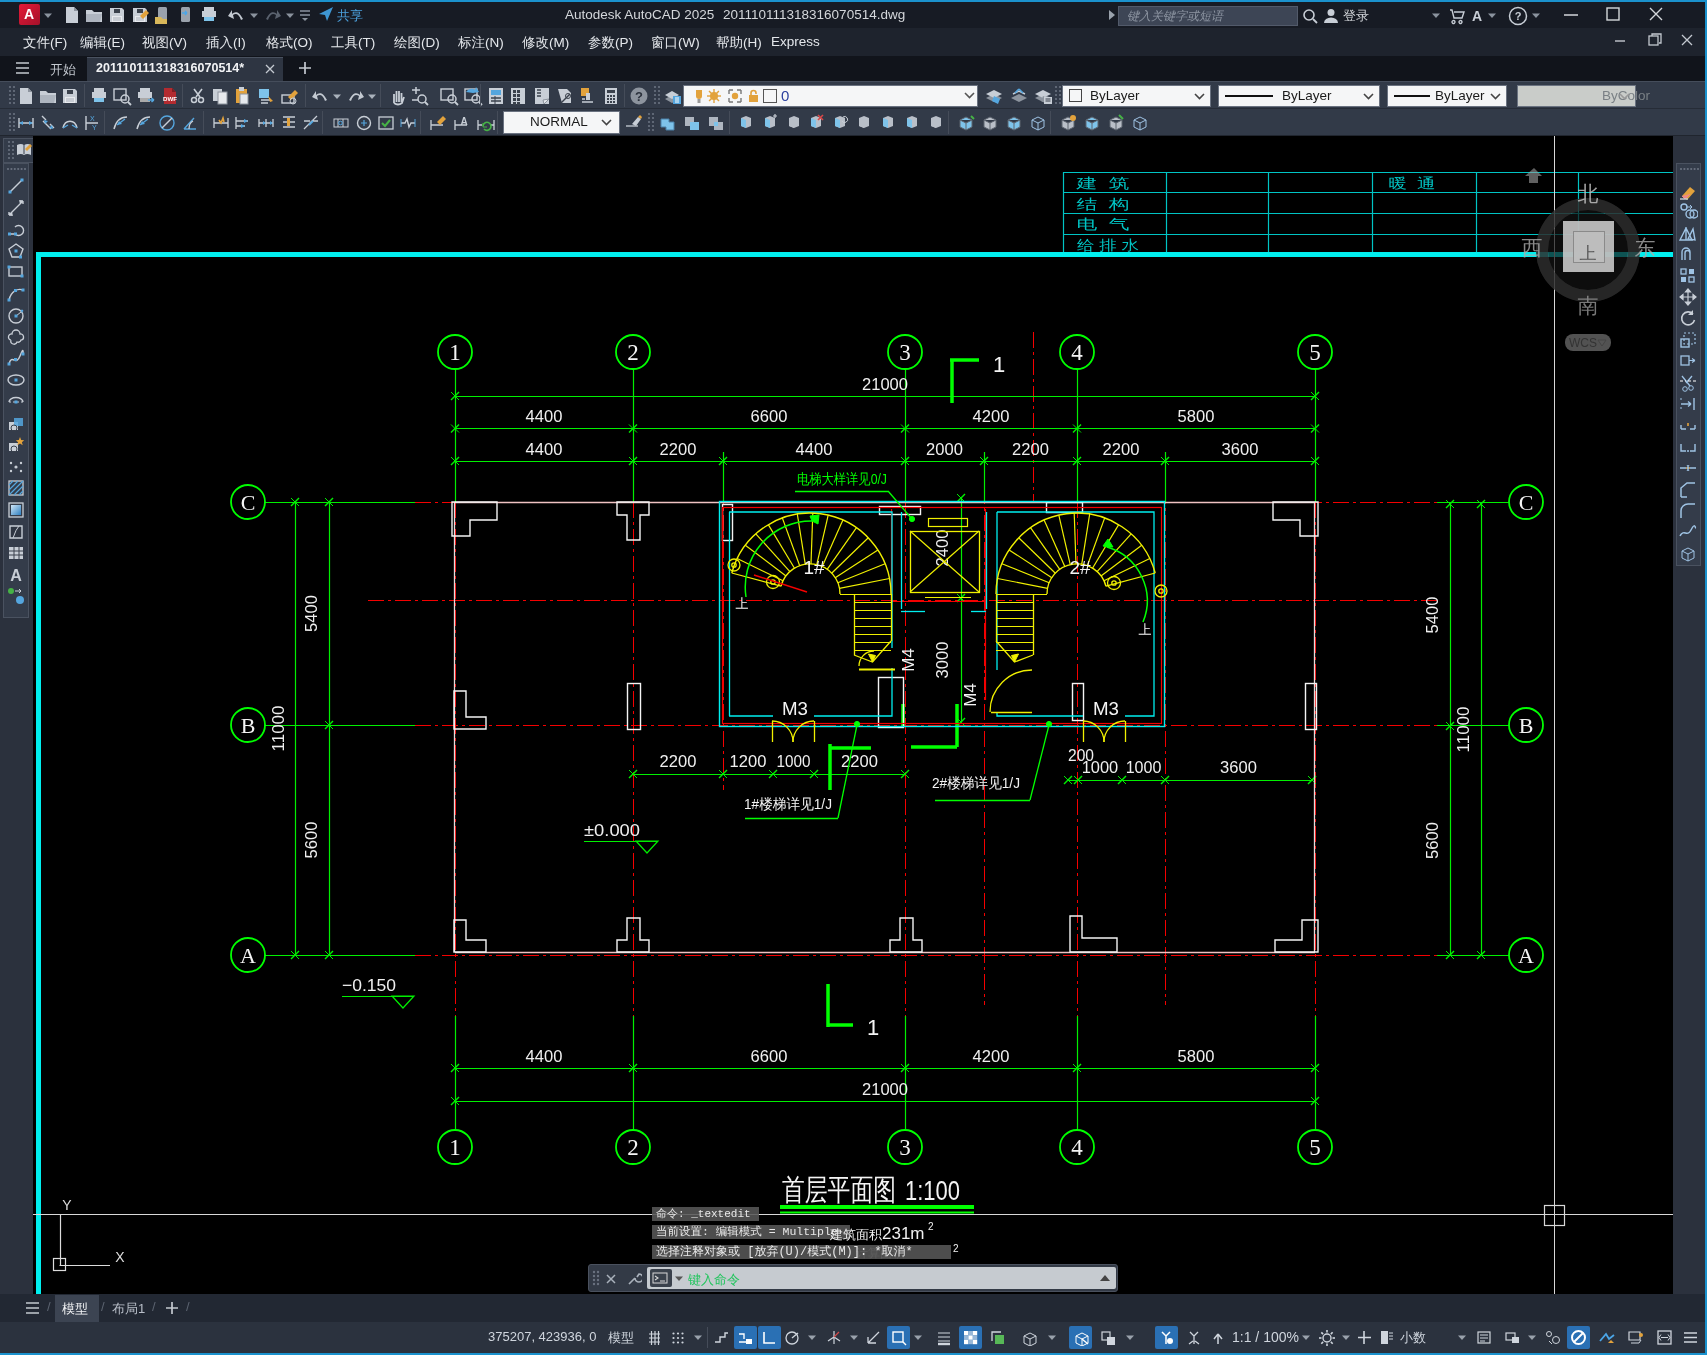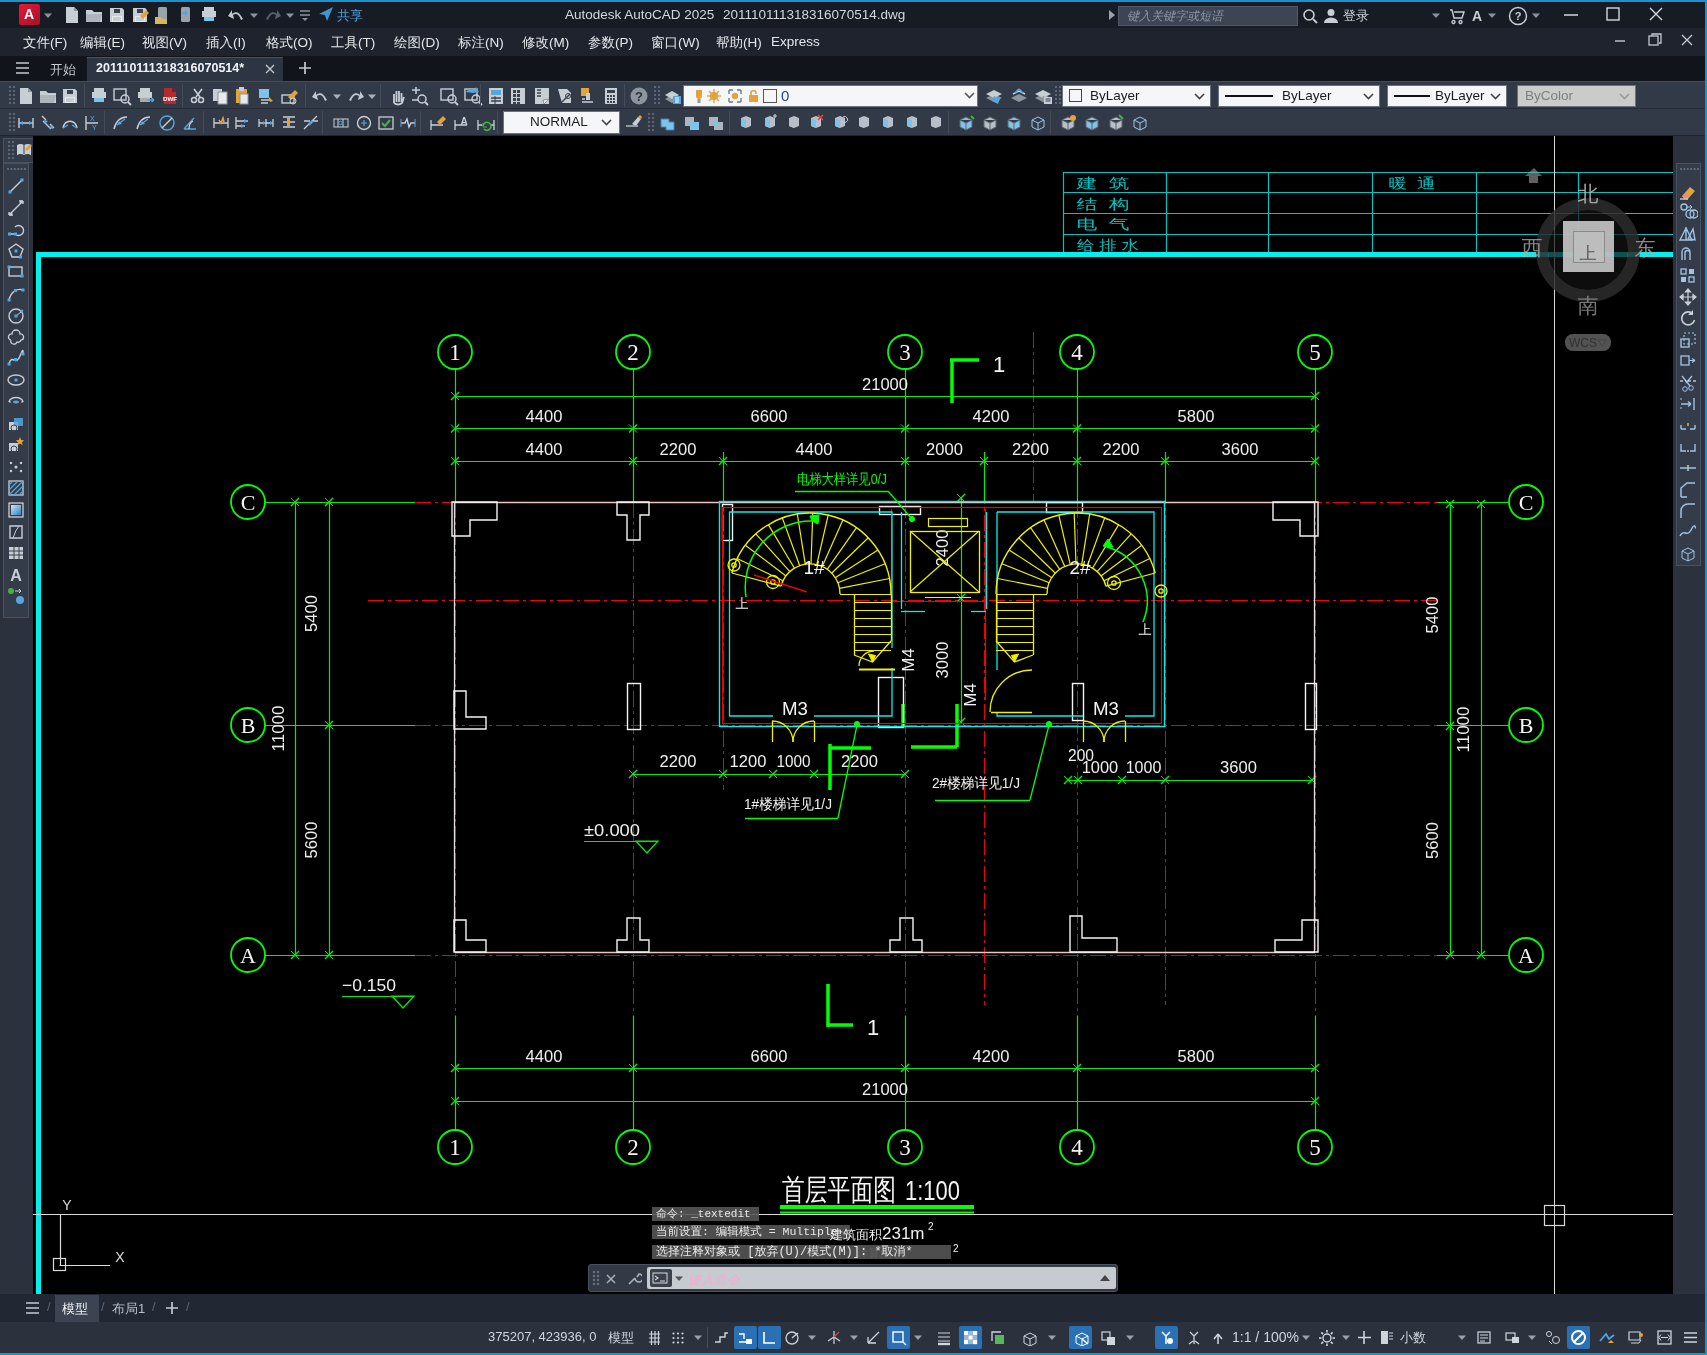--- a/index.html
+++ b/index.html
@@ -267,21 +267,21 @@
       <circle cx="2" cy="14" r="1.1" fill="#6a7280"></circle>
       <circle cx="6" cy="14" r="1.1" fill="#6a7280"></circle>
       <circle cx="2" cy="18" r="1.1" fill="#6a7280"></circle>
       <circle cx="6" cy="18" r="1.1" fill="#6a7280"></circle>
     </svg><div style="position:absolute;left:1062px;top:85px;width:149px;height:22px;background:#f5f6f7;border:1px solid #6a7280"></div><div style="position:absolute;left:1069px;top:89px;width:13px;height:13px;border:1.4px solid #444"></div><div class="txt" style="left:1090px;top:88px;font-size:13.5px;color:#1b1b1b;font-weight:400;font-family:'Liberation Sans',sans-serif;">ByLayer</div><svg style="position:absolute;left:1193px;top:91px" width="12" height="10" viewBox="0 0 12 10">
       <path d="M2 3 l4.5 4.5 l4.5 -4.5" stroke="#444" stroke-width="1.6" fill="none"></path>
     </svg><div style="position:absolute;left:1218px;top:85px;width:162px;height:22px;background:#f5f6f7;border:1px solid #6a7280"></div><div style="position:absolute;left:1225px;top:95px;width:48px;height:1.6px;background:#111"></div><div class="txt" style="left:1282px;top:88px;font-size:13.5px;color:#1b1b1b;font-weight:400;font-family:'Liberation Sans',sans-serif;">ByLayer</div><svg style="position:absolute;left:1362px;top:91px" width="12" height="10" viewBox="0 0 12 10">
       <path d="M2 3 l4.5 4.5 l4.5 -4.5" stroke="#444" stroke-width="1.6" fill="none"></path>
     </svg><div style="position:absolute;left:1387px;top:85px;width:120px;height:22px;background:#f5f6f7;border:1px solid #6a7280"></div><div style="position:absolute;left:1394px;top:95px;width:36px;height:1.6px;background:#111"></div><div class="txt" style="left:1435px;top:88px;font-size:13.5px;color:#1b1b1b;font-weight:400;font-family:'Liberation Sans',sans-serif;">ByLayer</div><svg style="position:absolute;left:1489px;top:91px" width="12" height="10" viewBox="0 0 12 10">
       <path d="M2 3 l4.5 4.5 l4.5 -4.5" stroke="#444" stroke-width="1.6" fill="none"></path>
-    </svg><div style="position:absolute;left:1517px;top:85px;width:119px;height:22px;background:#c9ccc9;border:1px solid #6a7280"></div><div class="txt" style="left:1525px;top:88px;font-size:13.5px;color:#7a8085;font-weight:400;font-family:'Liberation Sans',sans-serif;">ByColor</div><svg style="position:absolute;left:1618px;top:91px" width="12" height="10" viewBox="0 0 12 10">
+    </svg><div style="position:absolute;left:1517px;top:85px;width:119px;height:22px;background:#c9ccc9;border:1px solid #6a7280"></div><div class="txt" style="left:1602px;top:88px;font-size:13.5px;color:#7a8085;font-weight:400;font-family:'Liberation Sans',sans-serif;">ByColor</div><svg style="position:absolute;left:1618px;top:91px" width="12" height="10" viewBox="0 0 12 10">
       <path d="M2 3 l4.5 4.5 l4.5 -4.5" stroke="#999" stroke-width="1.6" fill="none"></path>
     </svg><svg style="position:absolute;left:8px;top:112px" width="8" height="22" viewBox="0 0 8 22">
       <circle cx="2" cy="2" r="1.1" fill="#6a7280"></circle>
       <circle cx="6" cy="2" r="1.1" fill="#6a7280"></circle>
       <circle cx="2" cy="6" r="1.1" fill="#6a7280"></circle>
       <circle cx="6" cy="6" r="1.1" fill="#6a7280"></circle>
       <circle cx="2" cy="10" r="1.1" fill="#6a7280"></circle>
       <circle cx="6" cy="10" r="1.1" fill="#6a7280"></circle>
       <circle cx="2" cy="14" r="1.1" fill="#6a7280"></circle>
       <circle cx="6" cy="14" r="1.1" fill="#6a7280"></circle>
@@ -1014,21 +1014,21 @@
       <circle cx="6" cy="14" r="1.2" fill="#6a7280"></circle>
     </svg><svg style="position:absolute;left:604px;top:1272px" width="14" height="14" viewBox="0 0 14 14">
       <path d="M3 3 L11 11 M11 3 L3 11" stroke="#aab2bc" stroke-width="1.5"></path>
     </svg><svg style="position:absolute;left:626px;top:1271px" width="16" height="16" viewBox="0 0 16 16">
       <path d="M3 13 L9 7 M9 7 a4 4 0 1 0 4 -4 l-2 3" stroke="#aab2bc" stroke-width="1.7" fill="none"></path>
     </svg><div style="position:absolute;left:647px;top:1267px;width:469px;height:22px;background:#c6cbd0;border-radius:2px"></div><div style="position:absolute;left:650px;top:1269px;width:22px;height:18px;background:#3a414c;border-radius:2px"></div><svg style="position:absolute;left:652px;top:1272px" width="18" height="12" viewBox="0 0 18 12">
       <rect x="1" y="1" width="14" height="10" stroke="#d8d8d8" fill="none"></rect>
       <path d="M3 4 l3 2 l-3 2 M8 9 h5" stroke="#d8d8d8" stroke-width="1.1" fill="none"></path>
     </svg><svg style="position:absolute;left:673px;top:1274px" width="10" height="8" viewBox="0 0 10 8">
       <path d="M2 2.5 l4 4.5 l4 -4.5 Z" fill="#555"></path>
-    </svg><div class="txt" style="left:688px;top:1271px;font-size:13px;color:#f9a8d4;font-weight:400;font-family:'Liberation Sans',sans-serif;font-style:italic;">键入命令</div><svg style="position:absolute;left:1098px;top:1272px" width="14" height="12" viewBox="0 0 14 12">
+    </svg><div class="txt" style="left:688px;top:1271px;font-size:13px;color:#22c55e;font-weight:400;font-family:'Liberation Sans',sans-serif;">键入命令</div><svg style="position:absolute;left:1098px;top:1272px" width="14" height="12" viewBox="0 0 14 12">
       <path d="M2 9 l5 -6 l5 6 Z" fill="#444"></path>
     </svg><svg style="position:absolute;left:24px;top:1300px" width="18" height="16" viewBox="0 0 18 16">
       <path d="M2 3 h13 M2 8 h13 M2 13 h13" stroke="#c4c9d0" stroke-width="1.7"></path>
     </svg><div class="txt" style="left:47px;top:1299px;font-size:13px;color:#5c6470;font-weight:400;font-family:'Liberation Sans',sans-serif;">/</div><div style="position:absolute;left:55px;top:1295px;width:44px;height:27px;background:#3c4452"></div><div class="txt" style="left:62px;top:1300px;font-size:13px;color:#f2f3f5;font-weight:400;font-family:'Liberation Sans',sans-serif;">模型</div><div class="txt" style="left:101px;top:1299px;font-size:13px;color:#5c6470;font-weight:400;font-family:'Liberation Sans',sans-serif;">/</div><div class="txt" style="left:112px;top:1300px;font-size:13px;color:#b9bfc9;font-weight:400;font-family:'Liberation Sans',sans-serif;">布局1</div><div class="txt" style="left:152px;top:1299px;font-size:13px;color:#5c6470;font-weight:400;font-family:'Liberation Sans',sans-serif;">/</div><svg style="position:absolute;left:164px;top:1300px" width="16" height="16" viewBox="0 0 16 16">
       <path d="M8 2 v12 M2 8 h12" stroke="#c4c9d0" stroke-width="1.7"></path>
     </svg><div class="txt" style="left:186px;top:1299px;font-size:13px;color:#5c6470;font-weight:400;font-family:'Liberation Sans',sans-serif;">/</div><div class="txt" style="left:488px;top:1329px;font-size:13px;color:#cfd5dd;font-weight:400;font-family:'Liberation Sans',sans-serif;">375207, 423936, 0</div><div class="txt" style="left:608px;top:1329px;font-size:13px;color:#cfd5dd;font-weight:400;font-family:'Liberation Sans',sans-serif;">模型</div><svg style="position:absolute;left:646px;top:1329px" width="17" height="17" viewBox="0 0 17 17">
       <path d="M3 5 h11 M3 9 h11 M3 13 h11 M5.5 2 v14 M9 2 v14 M12.5 2 v14" stroke="#cfd5dd" stroke-width="1.2"></path>
     </svg><svg style="position:absolute;left:670px;top:1329px" width="17" height="17" viewBox="0 0 17 17">
       <circle cx="3.5" cy="4.5" r="1.1" fill="#cfd5dd"></circle>
       <circle cx="8.0" cy="4.5" r="1.1" fill="#cfd5dd"></circle>

